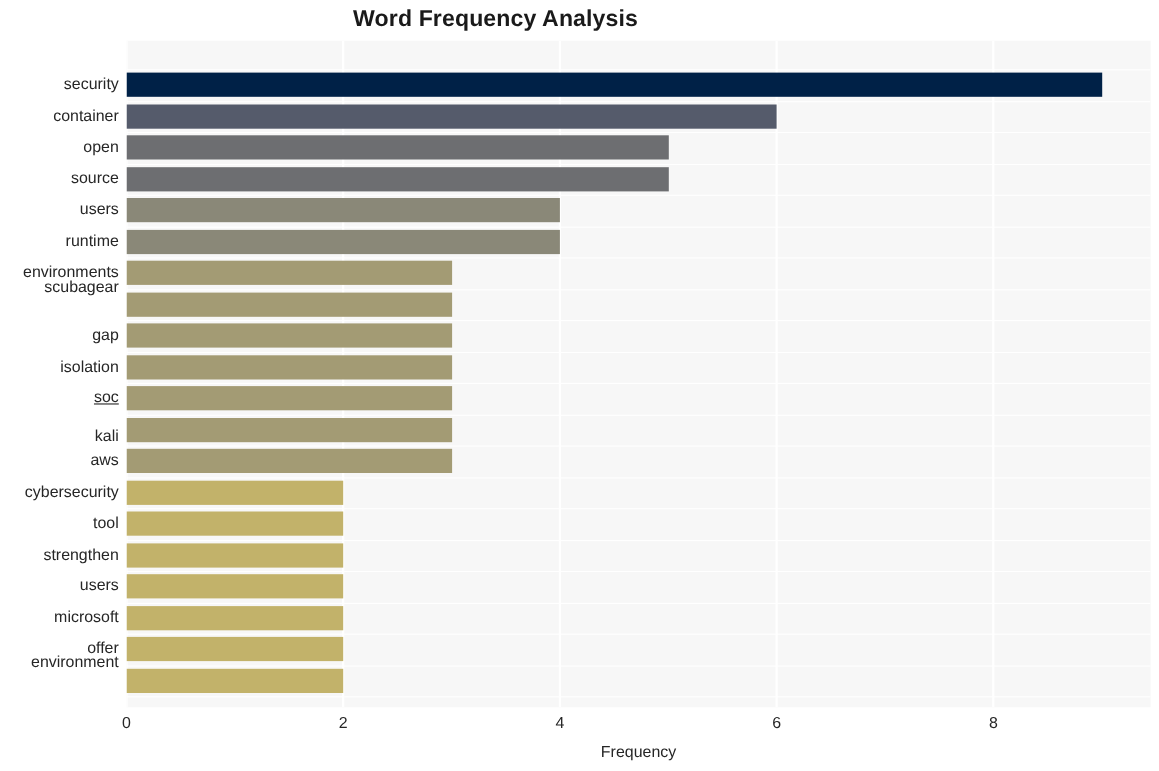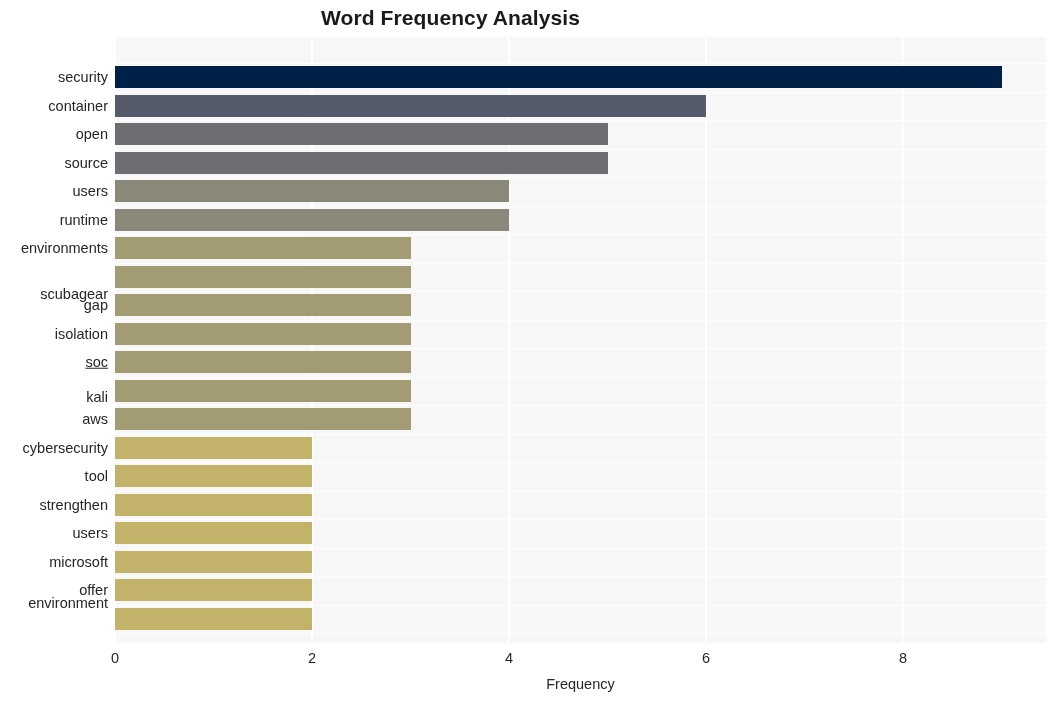--- a/index.html
+++ b/index.html
@@ -170,21 +170,21 @@
     </div>
 
   <div id="y-labels">
       <div class="y-tick" style="top: 40px; margin-left: 36px;">security</div>
       <div class="y-tick" style="top: 68.5px;">container</div>
       <div class="y-tick" style="top: 97px;">open</div>
       <div class="y-tick" style="top: 125.5px;">source</div>
       <div class="y-tick" style="top: 154px;">users</div>
       <div class="y-tick" style="top: 182.5px;">runtime</div>
       <div class="y-tick" style="top: 211px;">environments</div>
-      <div class="y-tick" style="top: 257px;">scubagear</div>
+      <div class="y-tick" style="top: 225px;">scubagear</div>
       <div class="y-tick" style="top: 268px;">gap</div>
       <div class="y-tick" style="top: 296.5px;">isolation</div>
       <div class="y-tick" style="top: 325px; text-decoration: underline;">soc</div>
       <div class="y-tick" style="top: 360px;">kali</div>
       <div class="y-tick" style="top: 382px;">aws</div>
       <div class="y-tick" style="top: 410.5px;">cybersecurity</div>
       <div class="y-tick" style="top: 439px;">tool</div>
       <div class="y-tick" style="top: 467.5px;">strengthen</div>
       <div class="y-tick" style="top: 496px;">users</div>
       <div class="y-tick" style="top: 524.5px;">microsoft</div>

